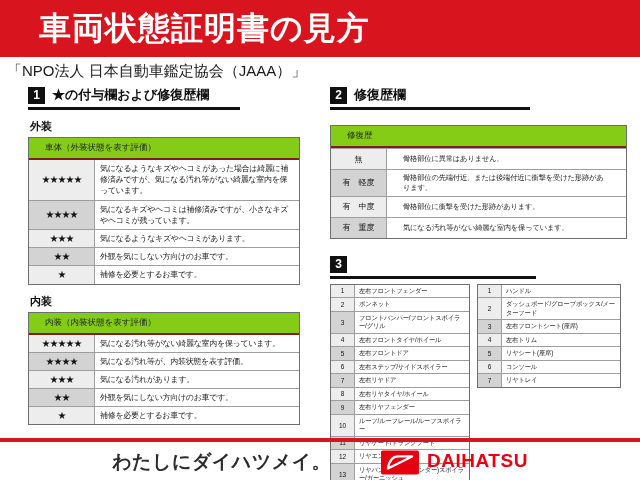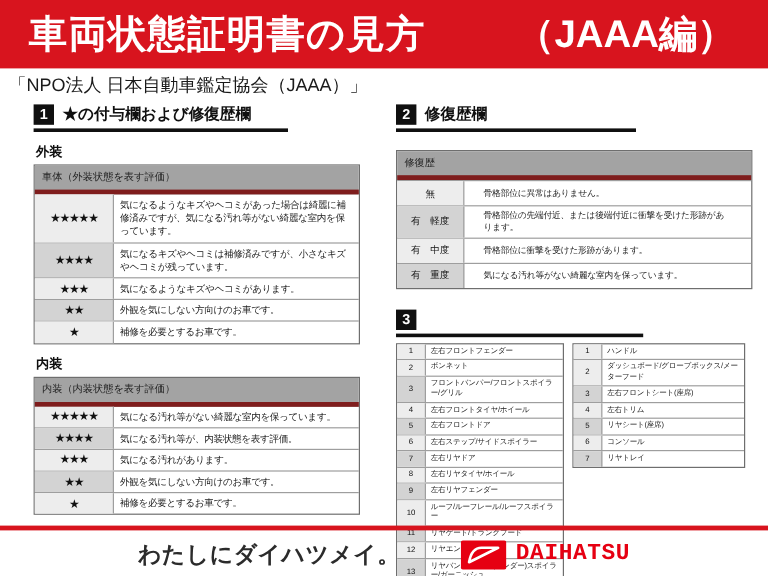--- a/index.html
+++ b/index.html
@@ -2,21 +2,21 @@
 <html style="--accent: #d8141e; --brand: #e60012;"><head>
 <meta charset="utf-8">
 <style>
   * { margin:0; padding:0; box-sizing:border-box; }
   html,body { width:640px; height:480px; background:#ffffff; overflow:hidden;
     font-family:"Liberation Sans", sans-serif; }
   .page { position:relative; width:640px; height:480px; background:#fff; }
 
   
   .header { position:absolute; top:0; left:0; width:640px; height:57px;
-    background:var(--accent,#d8141e); color:#fff; display:flex; align-items:center; }
+    background:var(--accent,#d8141e); color:#fff; display:flex; align-items:center;padding-left:15px; }
   .header .title { font-size:32px; font-weight:bold; margin-left:24px; letter-spacing:1px; }
   .header .edition { font-size:32px; font-weight:bold; position:absolute; left:430px; }
 
   .subtitle { position:absolute; top:62px; left:7px; font-size:15px; color:#1a1a1a; }
 
   
   .col-left  { position:absolute; left:28px;  top:86px; width:282px; }
   .col-right { position:absolute; left:330px; top:86px; width:300px; }
 
   
@@ -24,22 +24,22 @@
     border-bottom:3px solid #101010; padding-bottom:3px; }
   .w1 { width:212px; } .w2 { width:200px; } .w3 { width:206px; }
   .badge { width:17px; height:17px; background:#101010; color:#fff; font-size:12px;
     font-weight:bold; display:flex; align-items:center; justify-content:center; flex:0 0 17px; }
   .sec-title { font-size:13px; font-weight:bold; color:#101010; white-space:nowrap; }
 
   .group-label { font-size:11px; font-weight:bold; color:#101010; margin:9px 0 3px 2px; }
 
   
   .tbl { width:272px; border:1px solid #6e6e6e; background:#fff; }
-  .thead { background:#a3a3a3; font-size:8.5px; color:#222; padding:4px 6px;
-    border-bottom:4px solid #7f1d1d; }
+  .thead { background:#84cc16; font-size:8.5px; color:#222; padding:4px 16px;
+    border-bottom:2px solid #7f1d1d; }
   .srow { display:flex; border-top:1px solid #9e9e9e; }
   .srow:first-child { border-top:none; }
   .scell { flex:0 0 66px; display:flex; align-items:center; justify-content:center;
     font-size:10px; letter-spacing:-1px; color:#111; border-right:1px solid #9e9e9e;
     background:#ededed; min-height:17px; }
   .s1rows .srow:nth-child(even) .scell { background:#d3d3d3; }
   .sdesc { flex:1; padding:3px 5px; font-size:8px; letter-spacing:-0.3px; line-height:1.4;
     color:#222; display:flex; align-items:center; }
 
   
@@ -62,34 +62,33 @@
     font-size:6.5px; color:#111; border-right:1px solid #9e9e9e; background:#ededed;
     min-height:12px; }
   .prows .prow:nth-child(odd):not(:first-child) .pnum { background:#d3d3d3; }
   .pname { flex:1; padding:2px 4px; font-size:6.3px; line-height:1.35; color:#222;
     display:flex; align-items:center; letter-spacing:-0.2px; }
 
   
   .rule { position:absolute; top:438px; left:0; width:640px; height:4px;
     background:var(--accent,#d8141e); }
   .footer { position:absolute; top:447px; left:0; width:640px; height:30px;
-    display:flex; align-items:center; justify-content:center; gap:22px;font-family:Liberation Mono, monospace; }
+    display:flex; align-items:center; justify-content:center; gap:22px; }
   .slogan { font-size:19px; font-weight:bold; color:#2b2b2b; letter-spacing:0.5px; }
   .brand { display:flex; align-items:flex-start; gap:8px;padding-left:28px; }
   .brand-text { font-size:19px; font-weight:bold; color:var(--brand,#e60012);
     letter-spacing:0.5px; }
 </style>
 </head>
 <body>
 
 <div class="page">
 
   <div class="header">
     <span class="title">車両状態証明書の見方</span>
-    <span class="edition">（JAAA編）</span>
   </div>
 
   <div class="subtitle">「NPO法人 日本自動車鑑定協会（JAAA）」</div>
 
   <div class="col-left">
     <div class="sec-head w1">
       <span class="badge">1</span>
       <span class="sec-title">★の付与欄および修復歴欄</span>
     </div>
 

